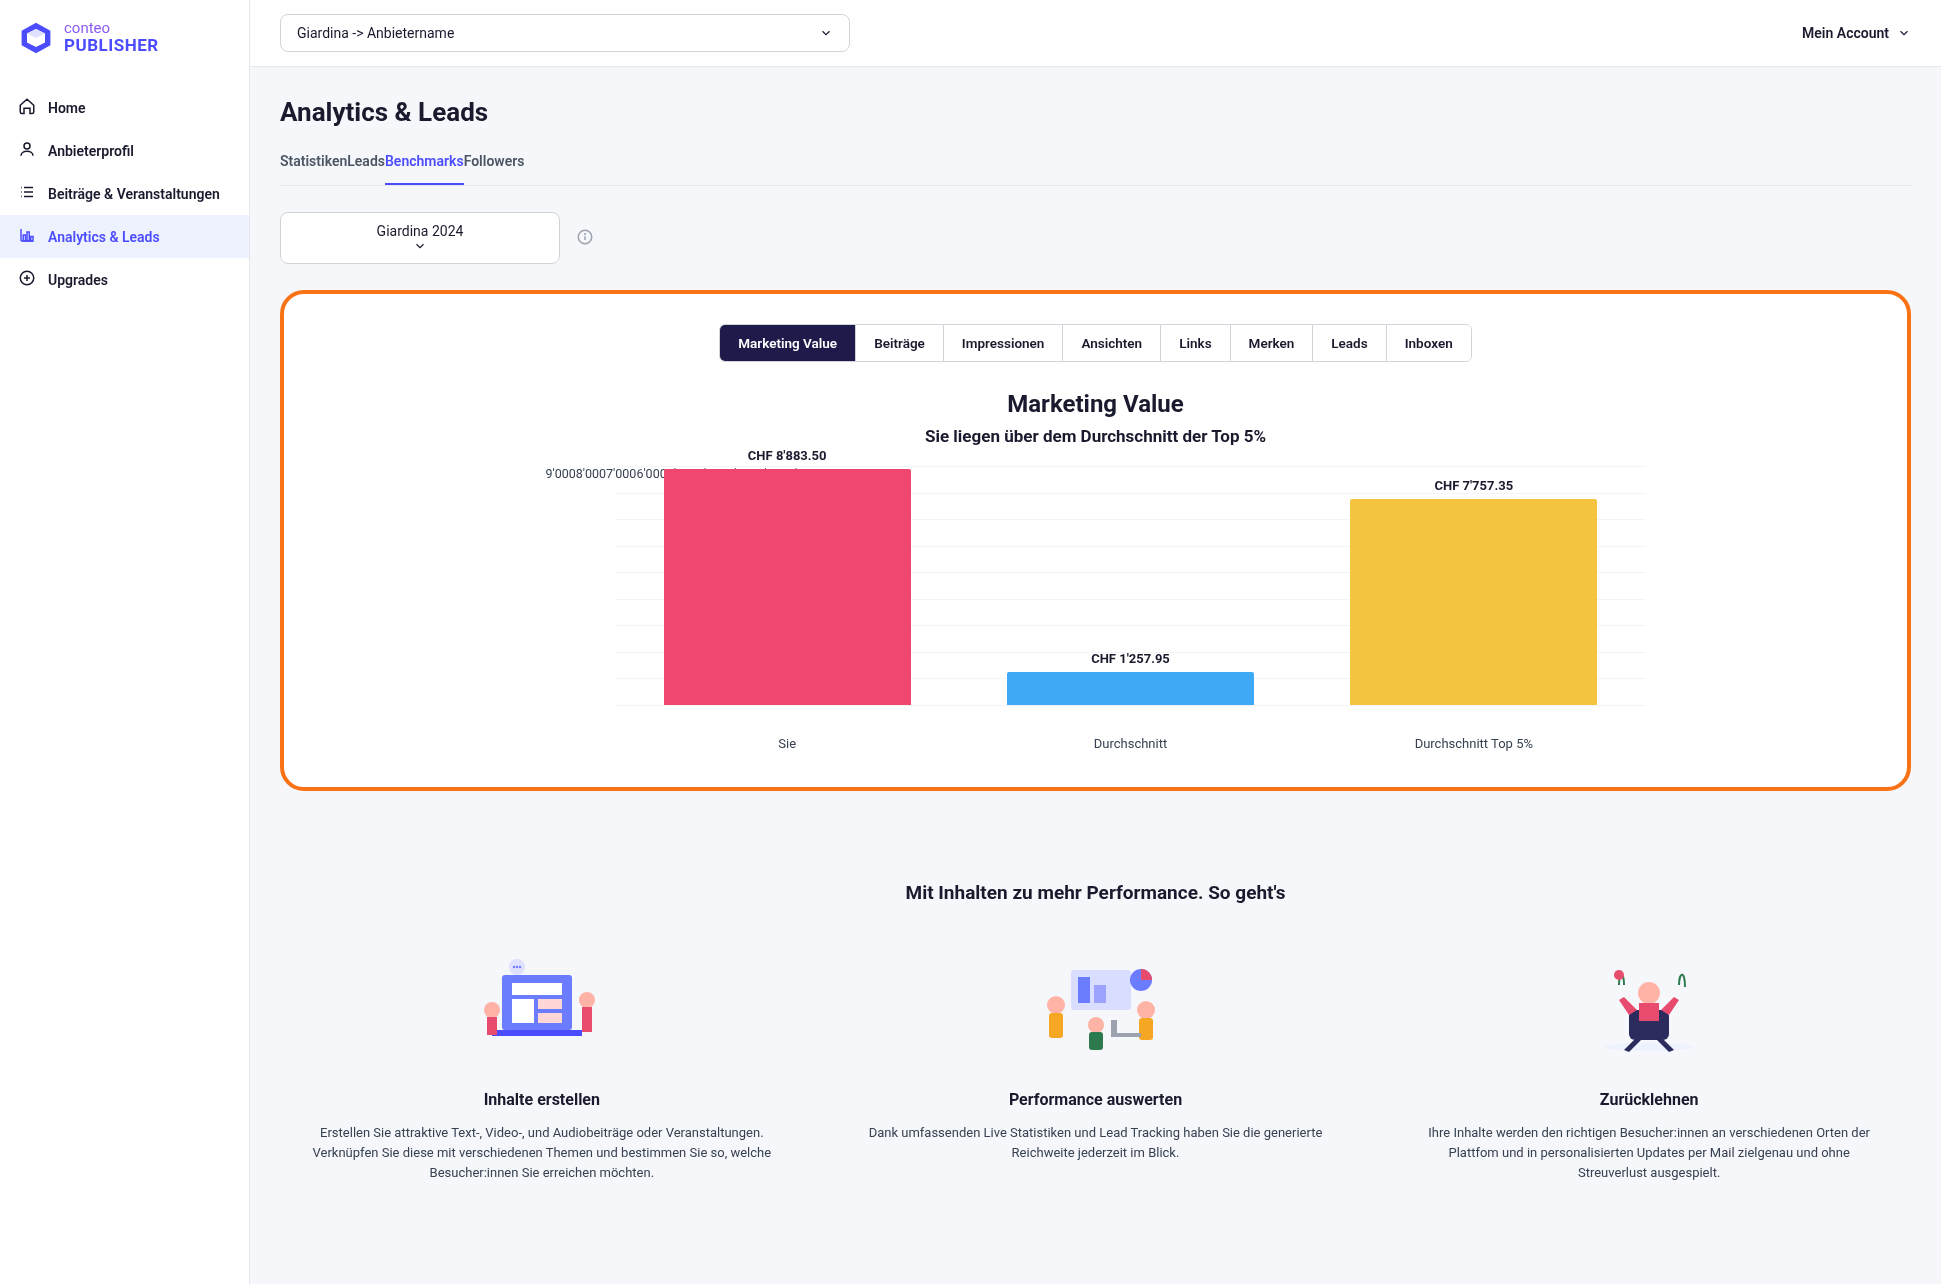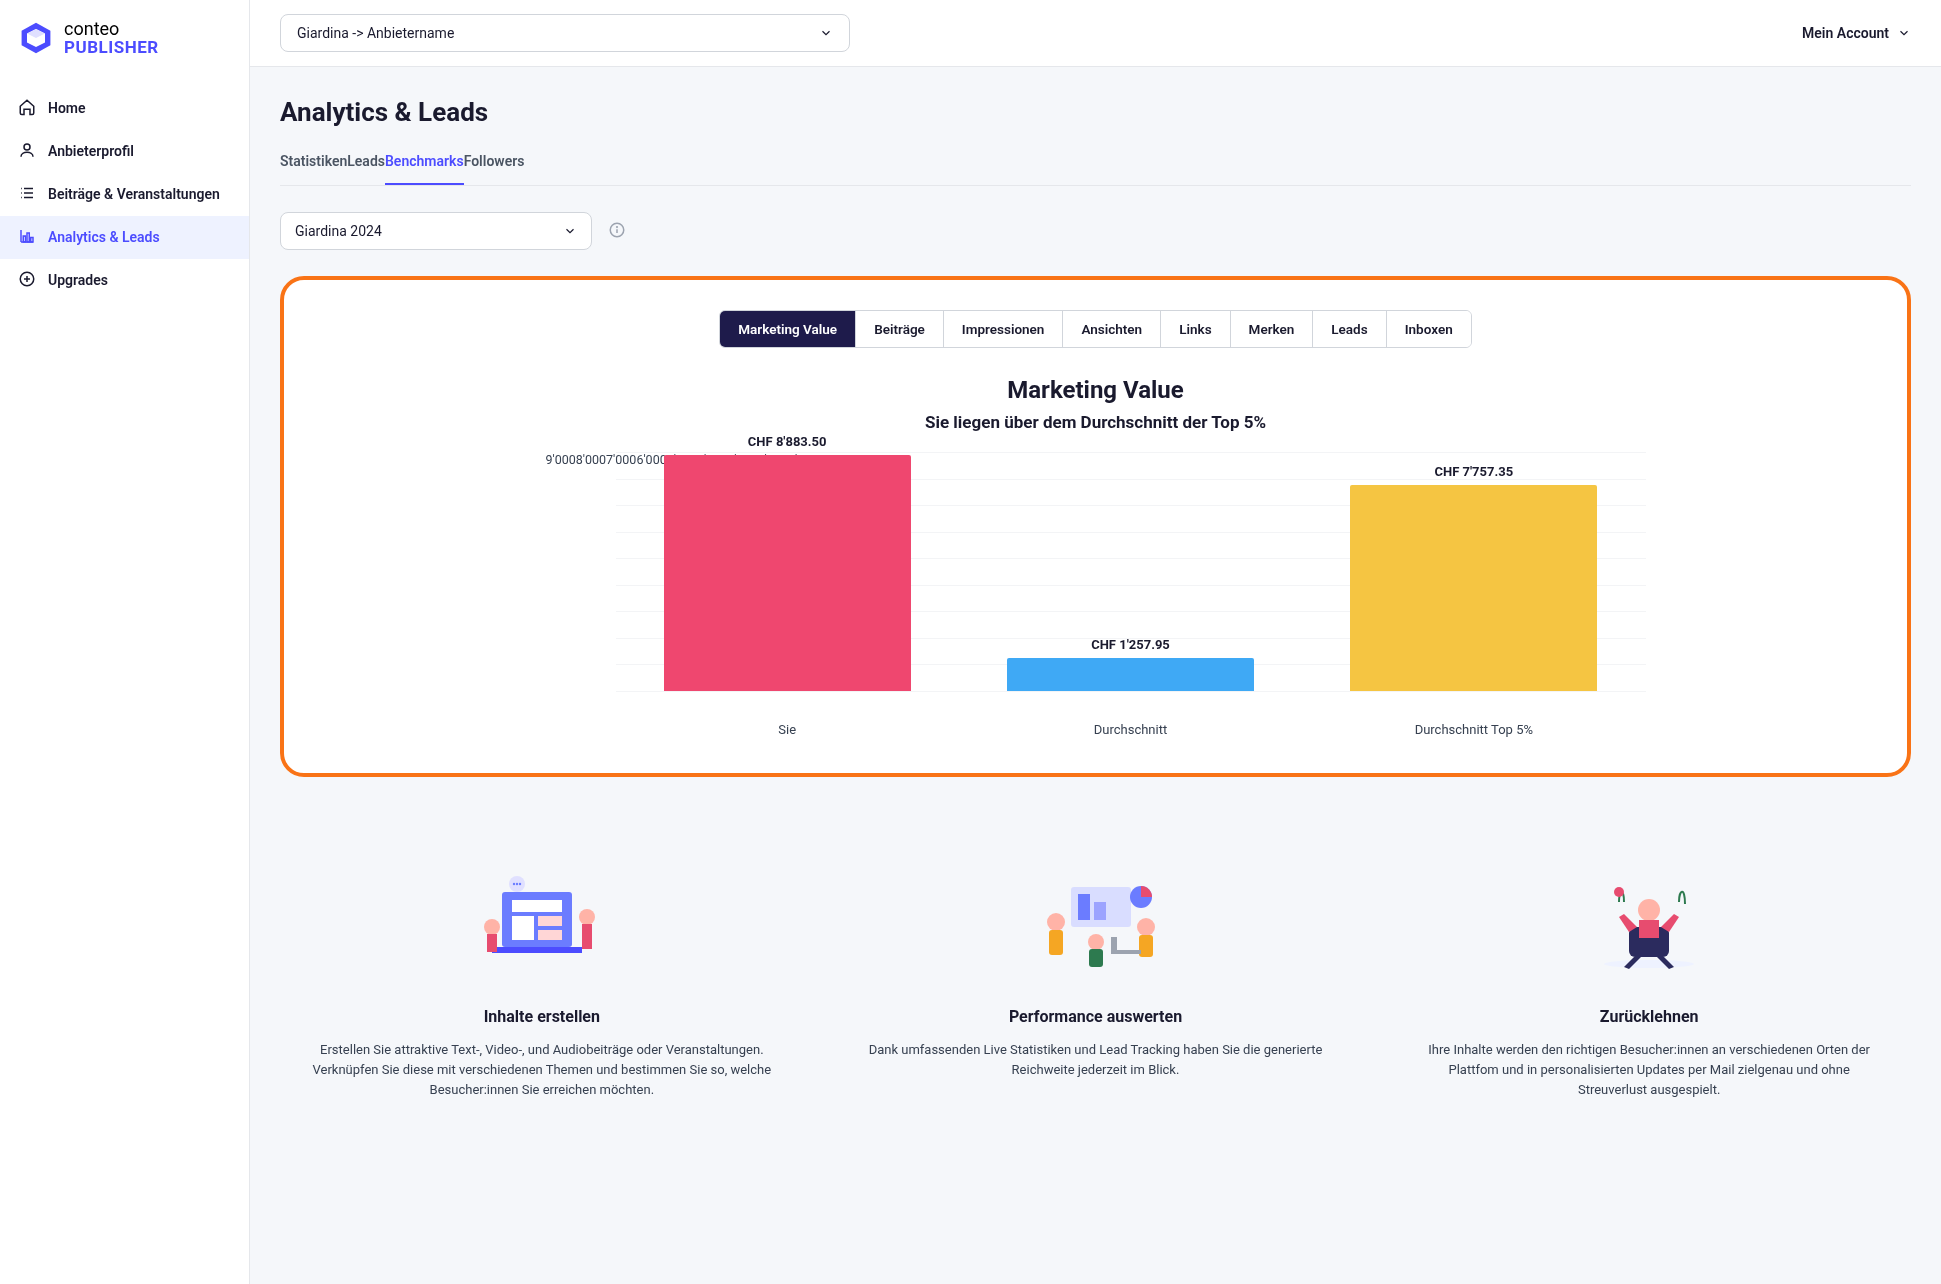--- a/index.html
+++ b/index.html
@@ -4,42 +4,42 @@
 <style>
 * { margin: 0; padding: 0; box-sizing: border-box; }
 body { font-family: -apple-system, BlinkMacSystemFont, "Segoe UI", Roboto, sans-serif; background: #f5f7fa; color: #1a1a2e; font-size: 14px; }
 .app { display: flex; min-height: 100vh; }
 
 
 .sidebar { width: 250px; background: #fff; border-right: 1px solid #e5e7eb; flex-shrink: 0; }
 .logo { display: flex; align-items: center; gap: 10px; padding: 20px 18px 16px; }
 .logo-cube { width: 36px; height: 36px; }
 .logo-text { display: flex; flex-direction: column; line-height: 1.05; }
-.logo-line1 { font-size: 18px; font-weight: 400; color: #000000; }
+.logo-line1 { font-size: 15px; font-weight: 400; color: #8b5cf6; }
 .logo-line2 { font-size: 17px; font-weight: 700; color: #4c4cff; letter-spacing: 0.5px; }
 .nav { padding: 14px 0; }
 .nav-item { display: flex; align-items: center; gap: 12px; padding: 11px 18px; cursor: pointer; color: #1a1a2e; font-weight: 600; font-size: 14px; }
 .nav-item.active { background: #eef2ff; color: #4c4cff; }
 .nav-item svg { width: 18px; height: 18px; flex-shrink: 0; }
 
 
 .main { flex: 1; display: flex; flex-direction: column; }
 .topbar { display: flex; align-items: center; justify-content: space-between; padding: 14px 30px; background: #fff; border-bottom: 1px solid #e5e7eb; }
 .org-select { display: flex; align-items: center; justify-content: space-between; width: 570px; border: 1px solid #d1d5db; border-radius: 8px; padding: 10px 16px; cursor: pointer; font-size: 14px; }
 .account { display: flex; align-items: center; gap: 8px; font-weight: 600; cursor: pointer; }
 
 .content { padding: 30px 30px 60px; }
 .page-title { font-size: 26px; font-weight: 700; margin-bottom: 26px; }
 
 .tabs { display: flex; border-bottom: 1px solid #e5e7eb; margin-bottom: 26px; }
 .tab { padding: 0 0 14px 0; font-weight: 600; color: #4b5563; cursor: pointer; font-size: 14px; }
 .tab.active { color: #4c4cff; border-bottom: 2px solid #4c4cff; }
 
 .filter-row { display: flex; align-items: center; gap: 16px; margin-bottom: 26px; }
-.filter-select { display: flex; align-items: center; justify-content: space-between; width: 312px; border: 1px solid #d1d5db; background: #fff; border-radius: 8px; padding: 10px 14px; cursor: pointer; font-size: 14px; }
+.filter-select { display: flex; align-items: center; justify-content: space-between; width: 280px; border: 1px solid #d1d5db; background: #fff; border-radius: 8px; padding: 10px 14px; cursor: pointer; font-size: 14px; flex-direction: column; }
 .info-icon { color: #9ca3af; cursor: pointer; }
 
 
 .card { background: #fff; border: 4px solid #f97316; border-radius: 24px; padding: 30px 30px 36px; }
 .segmented { display: flex; justify-content: center; margin-bottom: 28px; }
 .seg-group { display: flex; border: 1px solid #d1d5db; border-radius: 6px; overflow: hidden; }
 .seg { padding: 10px 18px; font-size: 13.5px; font-weight: 600; cursor: pointer; border-right: 1px solid #d1d5db; background: #fff; color: #1a1a2e; }
 .seg:last-child { border-right: none; }
 .seg.active { background: #1e1b4b; color: #fff; }
 
@@ -236,20 +236,21 @@
           </div>
           <div class="x-axis" id="x-axis">
               <div class="x-tick">Sie</div>
               <div class="x-tick">Durchschnitt</div>
               <div class="x-tick">Durchschnitt Top 5%</div>
             </div>
         </div>
       </div>
 
       <div class="promo">
+        <div class="promo-title">Mit Inhalten zu mehr Performance. So geht's</div>
         <div class="promo-grid" id="promo-grid">
             <div class="promo-col">
               <div class="promo-ill">
                 <svg viewBox="0 0 160 100">
                   <rect x="40" y="20" width="70" height="55" rx="3" fill="#6b7cff"></rect>
                   <rect x="50" y="28" width="50" height="12" fill="#fff"></rect>
                   <rect x="50" y="44" width="22" height="24" fill="#fff"></rect>
                   <rect x="76" y="44" width="24" height="10" fill="#ffd6d6"></rect>
                   <rect x="76" y="58" width="24" height="10" fill="#ffd6d6"></rect>
                   <rect x="30" y="75" width="90" height="6" fill="#4c4cff"></rect>

